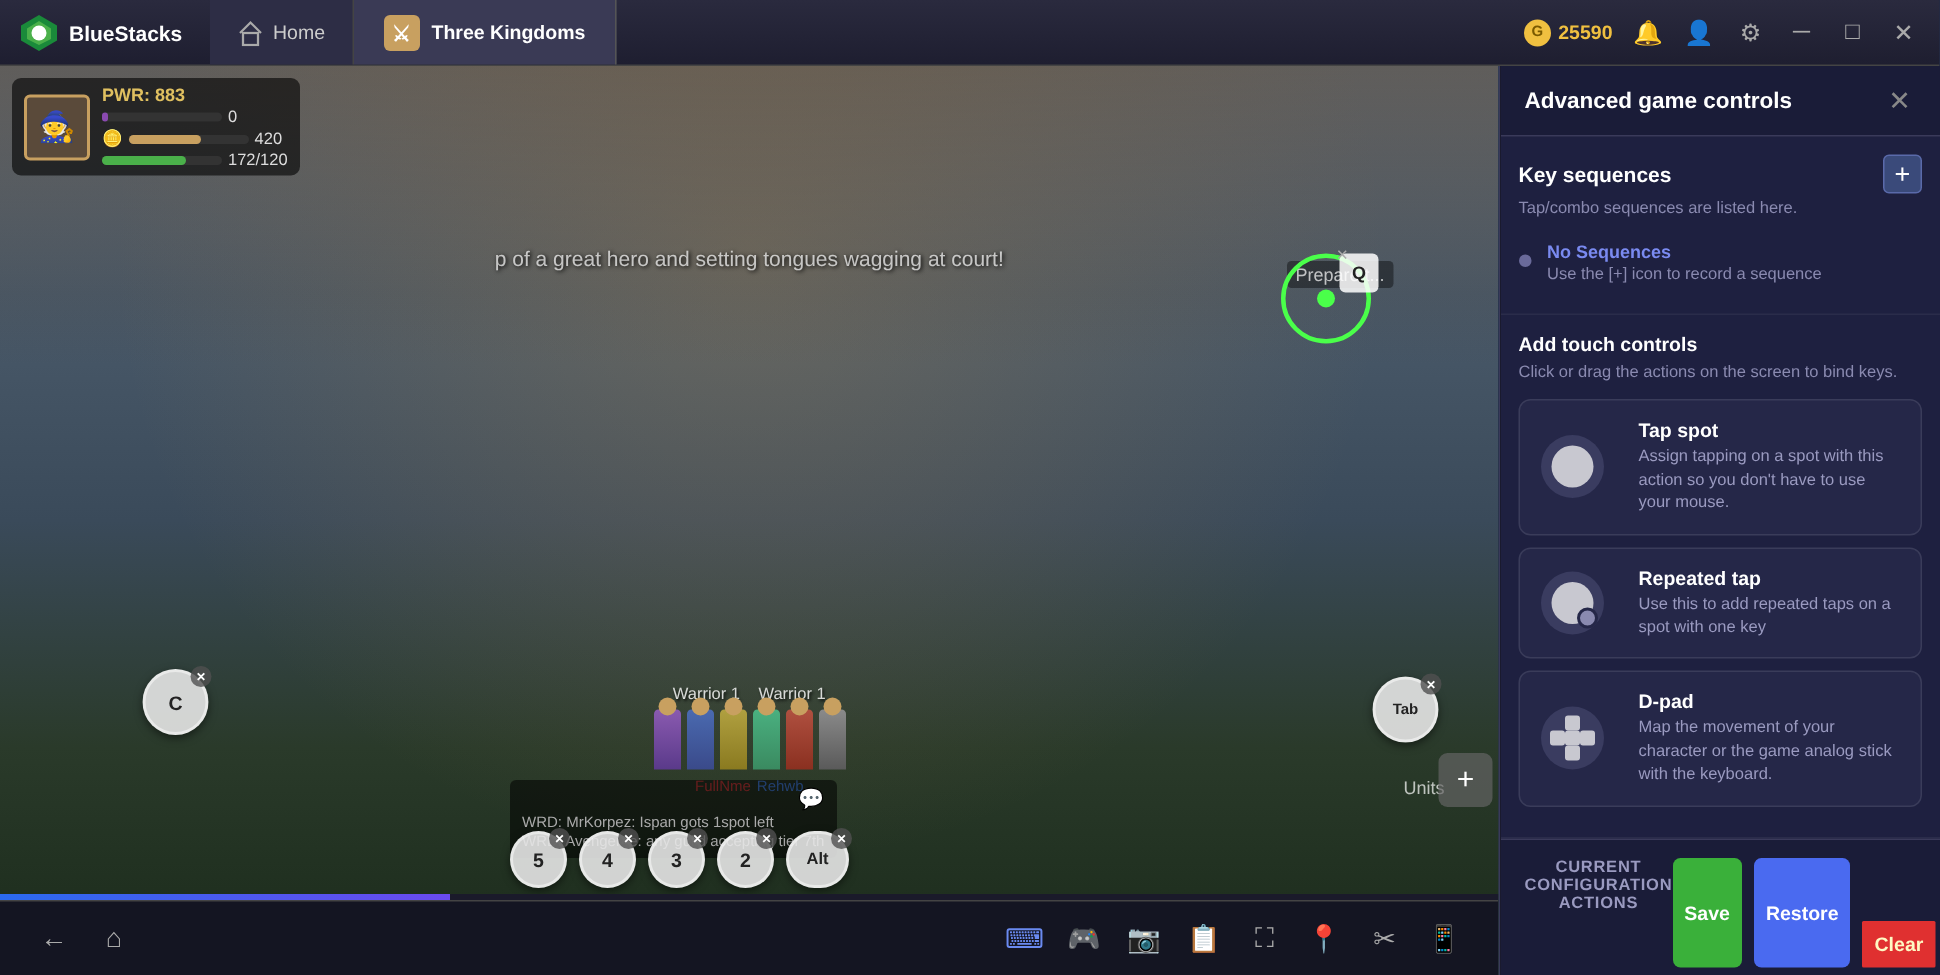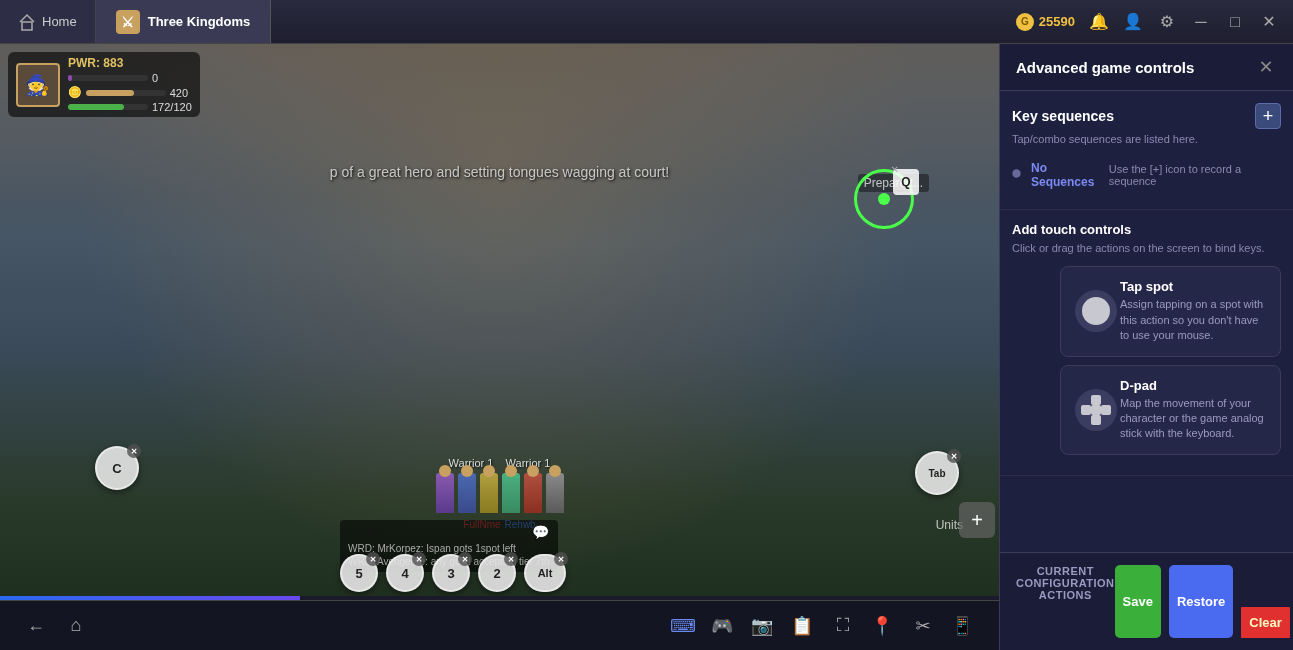--- a/index.html
+++ b/index.html
@@ -187,33 +187,32 @@
     .section-subtitle { color: #8a8ab0; font-size: 11px; margin-bottom: 8px; }
     .add-btn {
       width: 26px; height: 26px; background: #3a4a7a; border-radius: 4px;
       display: flex; align-items: center; justify-content: center;
       color: #fff; font-size: 18px; cursor: pointer; border: 1px solid #5a6aaa;
     }
     .no-sequences-row {
       display: flex; align-items: flex-start; gap: 10px; padding: 8px 0;
     }
     .seq-icon { font-size: 18px; color: #6a6a9a; margin-top: 2px; }
-    .seq-text-col { display: flex; }
+    .seq-text-col { display: flex; flex-direction: column; }
     .seq-name { color: #7a8af0; font-size: 12px; font-weight: 600; }
     .seq-desc { color: #8a8ab0; font-size: 11px; margin-top: 2px; }
 
     .section-title-add { color: #fff; font-size: 13px; font-weight: 600; margin-bottom: 4px; }
     .section-desc { color: #8a8ab0; font-size: 11px; margin-bottom: 10px; line-height: 1.4; }
 
     
     .control-card {
       background: #252748; border-radius: 8px; padding: 12px 14px;
-      display: flex; align-items: center; gap: 3px; margin-bottom: 8px;
+      display: flex; align-items: center; gap: 23px; margin-bottom: 8px;
       border: 1px solid #3a3c5a;
-      margin-left: 48px;
     }
     .control-icon {
       width: 42px; height: 42px; border-radius: 50%; background: #3a3c60;
       display: flex; align-items: center; justify-content: center; flex-shrink: 0;
     }
     .control-text { display: flex; flex-direction: column; }
     .control-name { color: #fff; font-size: 13px; font-weight: 600; margin-bottom: 3px; }
     .control-desc { color: #9a9ac0; font-size: 11px; line-height: 1.4; }
 
     
@@ -274,20 +273,29 @@
     .prepare-label {
       position: absolute; top: 130px; right: 70px;
       color: rgba(255,255,255,0.7); font-size: 12px;
       background: rgba(0,0,0,0.4); padding: 2px 6px; border-radius: 3px; text-align: right;
     }
   </style>
 </head>
 <body>
 
 <div class="top-bar">
+  <div class="bluestacks-logo">
+
+    <svg class="bs-icon" viewBox="0 0 28 28">
+      <polygon points="14,2 26,9 26,19 14,26 2,19 2,9" fill="#1a8a3a"></polygon>
+      <polygon points="14,6 22,11 22,18 14,22 6,18 6,11" fill="#4ab04a"></polygon>
+      <circle cx="14" cy="14" r="5" fill="#fff"></circle>
+    </svg>
+    <span class="bs-text">BlueStacks</span>
+  </div>
 
   <div class="tab-home">
     <svg width="18" height="18" viewBox="0 0 18 18">
       <path d="M2 9L9 2l7 7" fill="none" stroke="#aaa" stroke-width="1.5"></path>
       <rect x="4" y="9" width="10" height="8" fill="none" stroke="#aaa" stroke-width="1.5"></rect>
     </svg>
     <span>Home</span>
   </div>
 
   <div class="tab-game">
@@ -474,20 +482,29 @@
       <div class="control-card">
         <div class="control-icon">
           <div class="tap-icon"></div>
         </div>
         <div class="control-text">
           <span class="control-name">Tap spot</span>
           <span class="control-desc">Assign tapping on a spot with this action so you don't have to use your mouse.</span>
         </div>
       </div>
 
+      <div class="control-card">
+        <div class="control-icon">
+          <div class="rep-icon"></div>
+        </div>
+        <div class="control-text">
+          <span class="control-name">Repeated tap</span>
+          <span class="control-desc">Use this to add repeated taps on a spot with one key</span>
+        </div>
+      </div>
 
       <div class="control-card">
         <div class="control-icon">
           <svg class="dpad-svg" viewBox="0 0 34 34">
             <rect x="12" y="2" width="10" height="10" rx="2" fill="#c8c8d0"></rect>
             <rect x="2" y="12" width="10" height="10" rx="2" fill="#c8c8d0"></rect>
             <rect x="12" y="12" width="10" height="10" rx="2" fill="#c8c8d0"></rect>
             <rect x="22" y="12" width="10" height="10" rx="2" fill="#c8c8d0"></rect>
             <rect x="12" y="22" width="10" height="10" rx="2" fill="#c8c8d0"></rect>
           </svg>

